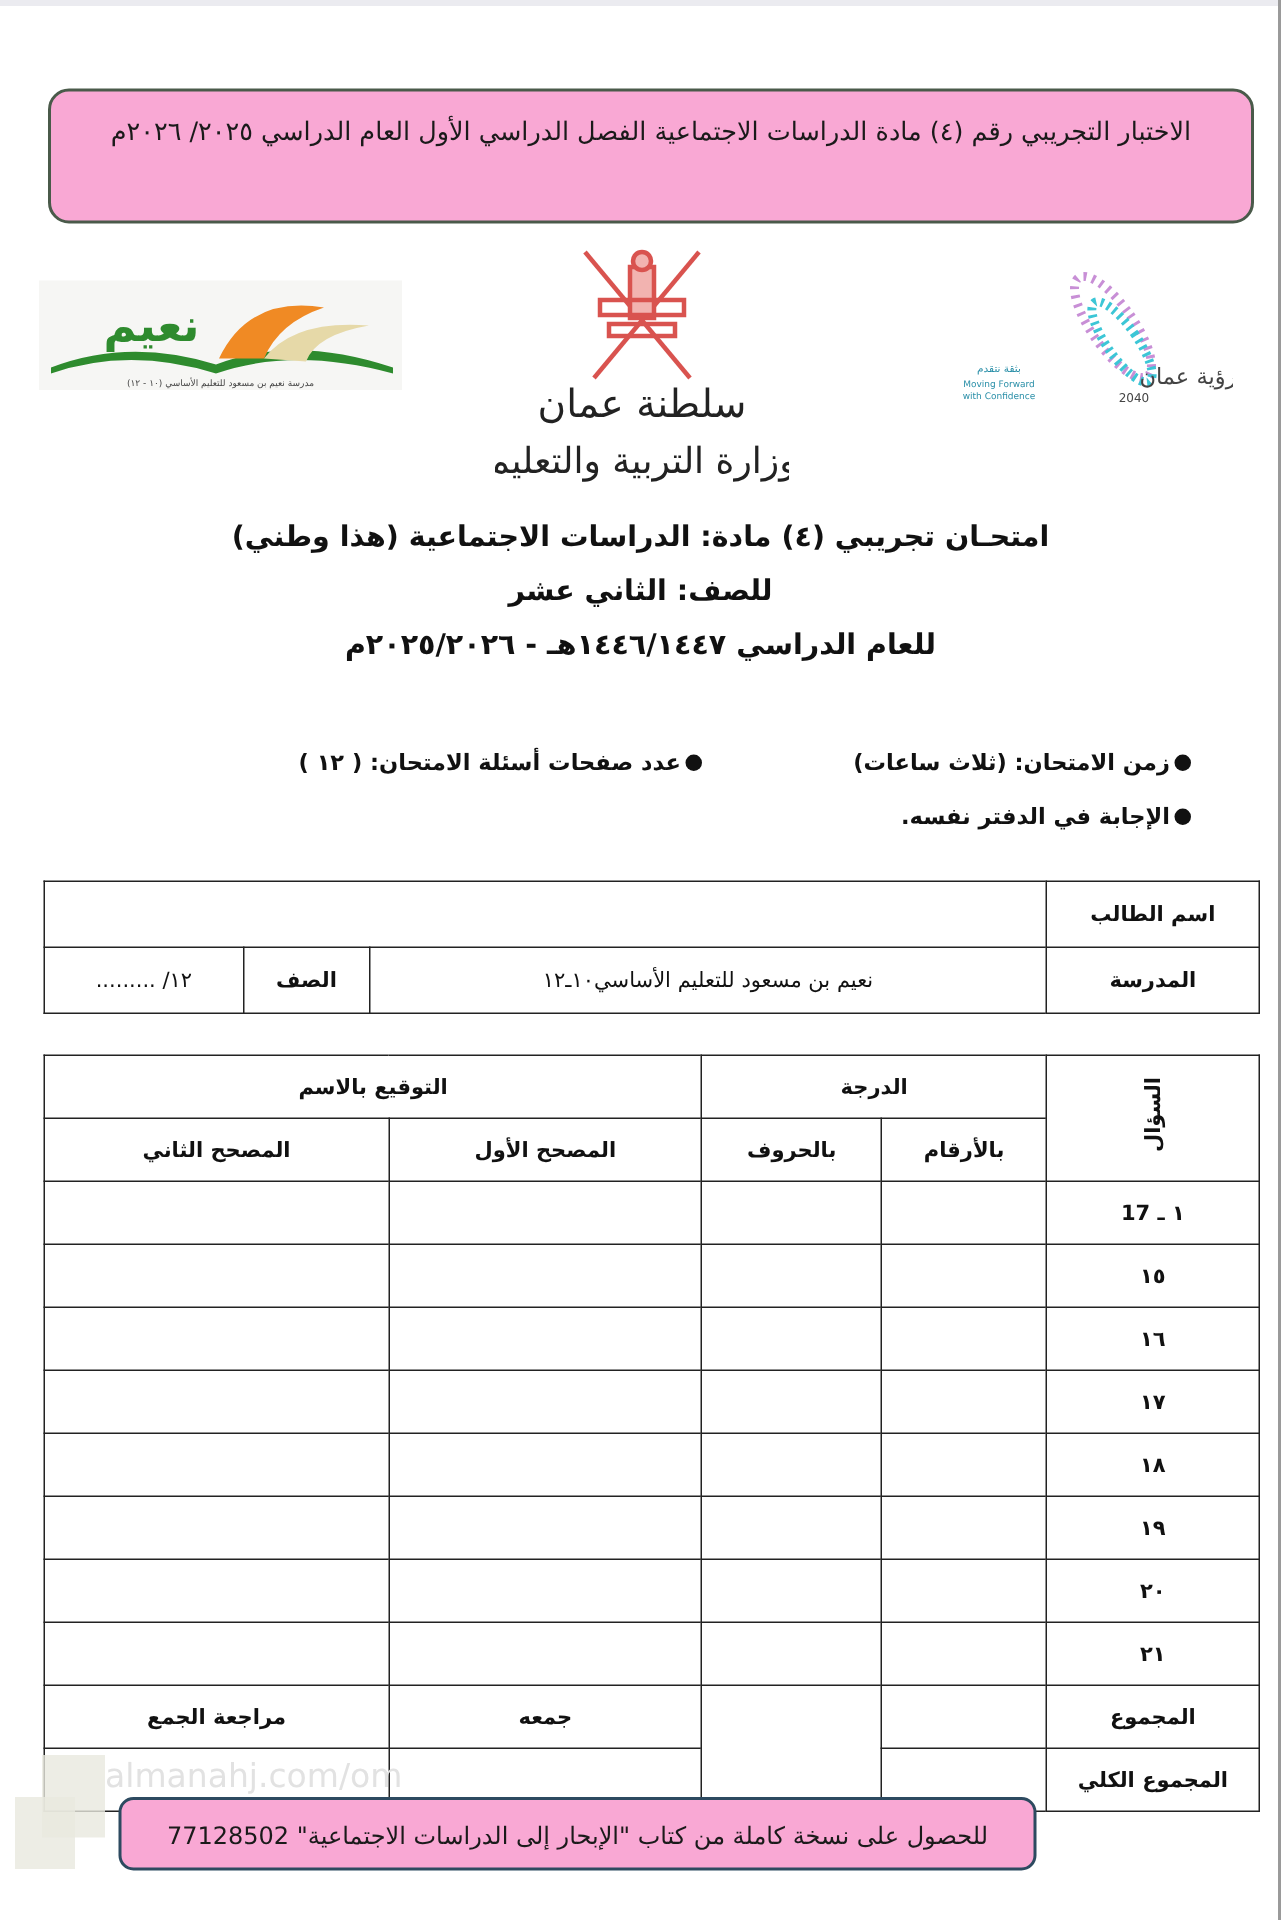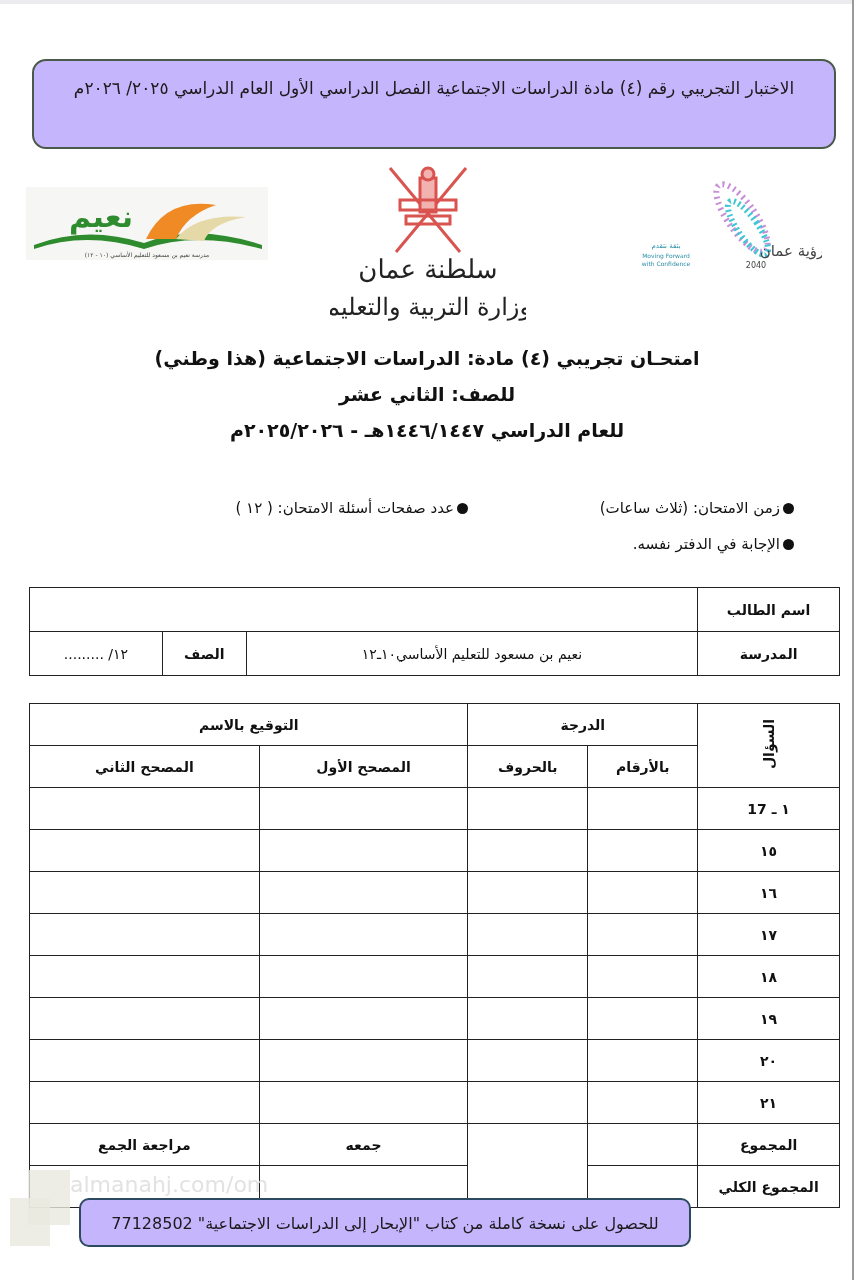--- a/index.html
+++ b/index.html
@@ -1,35 +1,35 @@
 <!DOCTYPE html>
 <html><head>
 <meta charset="utf-8">
 <style>
   * { box-sizing: border-box; margin: 0; padding: 0; }
   html, body { width: 854px; height: 1280px; background: #ffffff; overflow: hidden; }
   body { position: relative; font-family: "DejaVu Sans", sans-serif; color: #111; direction: rtl; }
   .topband { position: absolute; left: 0; top: 0; width: 854px; height: 4px; background: #ebebf0; }
   .rightedge { position: absolute; right: 0; top: 0; width: 2px; height: 1280px; background: #9a9a9a; }
 
-  .banner { position: absolute; border: 2px solid #4a5a4a; border-radius: 14px; background: #c4b5fd; text-align: center; }
+  .banner { position: absolute; border: 2px solid #4a5a4a; border-radius: 14px; background: #f9a8d4; text-align: center; }
   .banner-top { left: 32px; top: 59px; width: 804px; height: 90px; padding-top: 12px; }
   .banner-top .line { font-family: "DejaVu Sans", sans-serif; font-size: 17px; line-height: 30px; color: #1a1a1a; }
   .banner-bottom { left: 79px; top: 1198px; width: 612px; height: 49px; border-color: #2d4a60; border-radius: 10px; }
   .banner-bottom .line { font-size: 16px; line-height: 47px; color: #1a1a1a; }
 
   .logo { position: absolute; }
   .logo-naeem { left: 26px; top: 187px; width: 242px; height: 73px; background: #f6f6f4; }
   .logo-emblem { left: 330px; top: 160px; width: 196px; height: 178px; }
   .logo-vision { left: 632px; top: 172px; width: 190px; height: 100px; }
 
   .title-block { position: absolute; left: 80px; top: 340px; width: 694px; text-align: center; }
   .title-line { font-family: "DejaVu Sans", sans-serif; font-weight: bold; font-size: 19px; height: 36px; line-height: 36px; }
 
-  .info { position: absolute; font-weight: normal; font-size: 15px; white-space: nowrap; margin-left: 32px; }
+  .info { position: absolute; font-weight: bold; font-size: 15px; white-space: nowrap; margin-left: 32px; }
   .bullet { display: inline-block; width: 11px; height: 11px; border-radius: 50%; background: #111; margin-left: 3px; vertical-align: middle; }
 
   table { border-collapse: collapse; position: absolute; direction: rtl; }
   td { border: 1.3px solid #222; text-align: center; vertical-align: middle; font-weight: bold; font-size: 14px; }
   .t1 { left: 29px; top: 587px; width: 811px; }
   .t1 td { height: 44px; }
   .t2 { left: 29px; top: 703px; width: 811px; }
   .t2 td { height: 42px; }
   .vert { writing-mode: vertical-rl; transform: rotate(180deg); font-size: 14px; }
 

